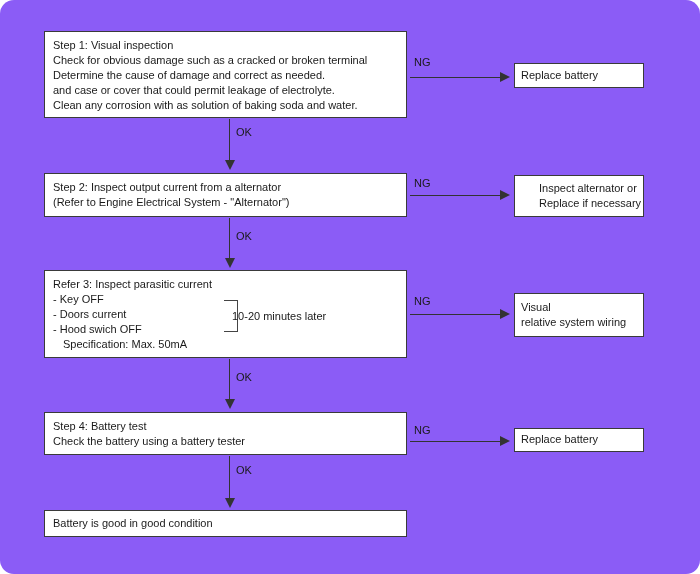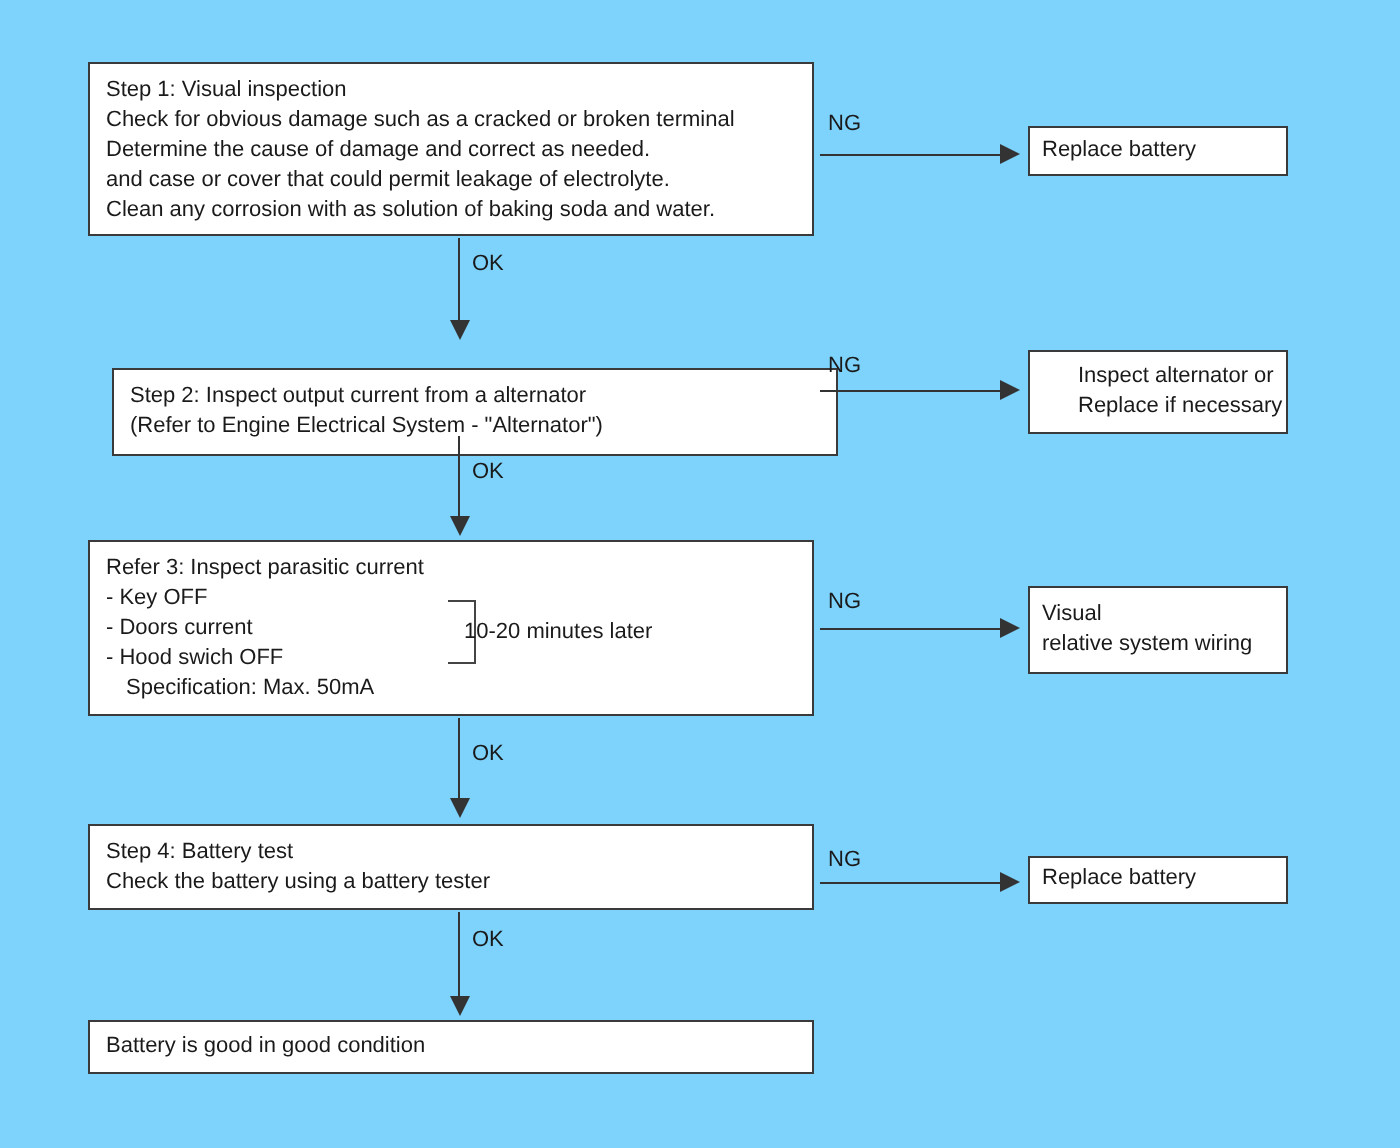--- a/index.html
+++ b/index.html
@@ -1,24 +1,25 @@
 <!DOCTYPE html>
 <html><head>
 <meta charset="utf-8">
 <style>
   html, body { margin: 0; padding: 0; background: #ffffff; }
   .canvas {
     position: relative;
     width: 700px;
     height: 574px;
-    background: #7dd3fc;
+    background: #8b5cf6;
     font-family: "Liberation Sans", sans-serif;
     font-size: 11px;
     color: #1a1a1a;
     overflow: hidden;
+    border-radius: 14px;
   }
   .box {
     position: absolute;
     border: 1px solid #3a3a3a;
     background: #ffffff;
     box-sizing: border-box;
   }
   .main   { left: 44px;  width: 363px; padding: 6px 8px; }
   .action { left: 514px; width: 130px; }
   .ln { line-height: 15px; white-space: pre; }
@@ -67,21 +68,21 @@
   <div class="hline" style="top:77px;"></div>
   <div class="hhead" style="top:72px;"></div>
   <div class="box action" style="top:63px;height:25px;padding:4px 6px;">
     <div class="ln">Replace battery</div>
   </div>
 
   <div class="vline" style="top:119px;height:41px;"></div>
   <div class="vhead" style="top:160px;"></div>
   <div class="oklabel" style="top:126px;">OK</div>
 
-  <div class="box main" style="top:184px;height:44px;margin-left:12px;">
+  <div class="box main" style="top:173px;height:44px;">
     <div class="ln">Step 2: Inspect output current from a alternator</div>
     <div class="ln">(Refer to Engine Electrical System - "Alternator")</div>
   </div>
 
   <div class="nglabel" style="top:177px;">NG</div>
   <div class="hline" style="top:195px;"></div>
   <div class="hhead" style="top:190px;"></div>
   <div class="box action" style="top:175px;height:42px;padding:5px 24px;">
     <div class="ln">Inspect alternator or</div>
     <div class="ln">Replace if necessary</div>

